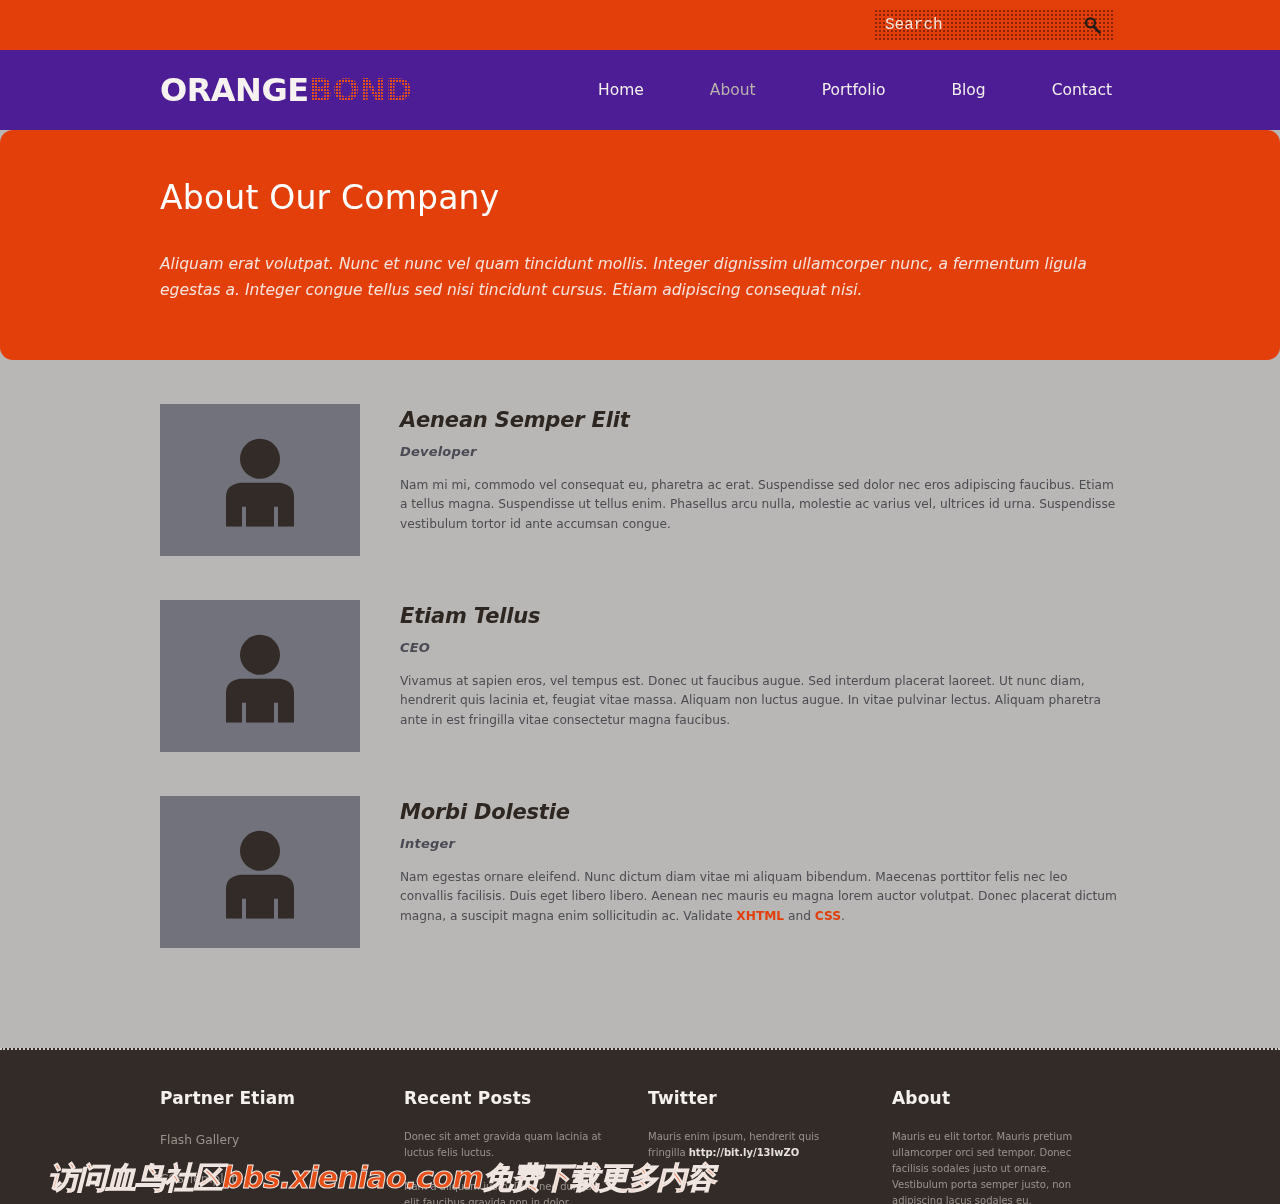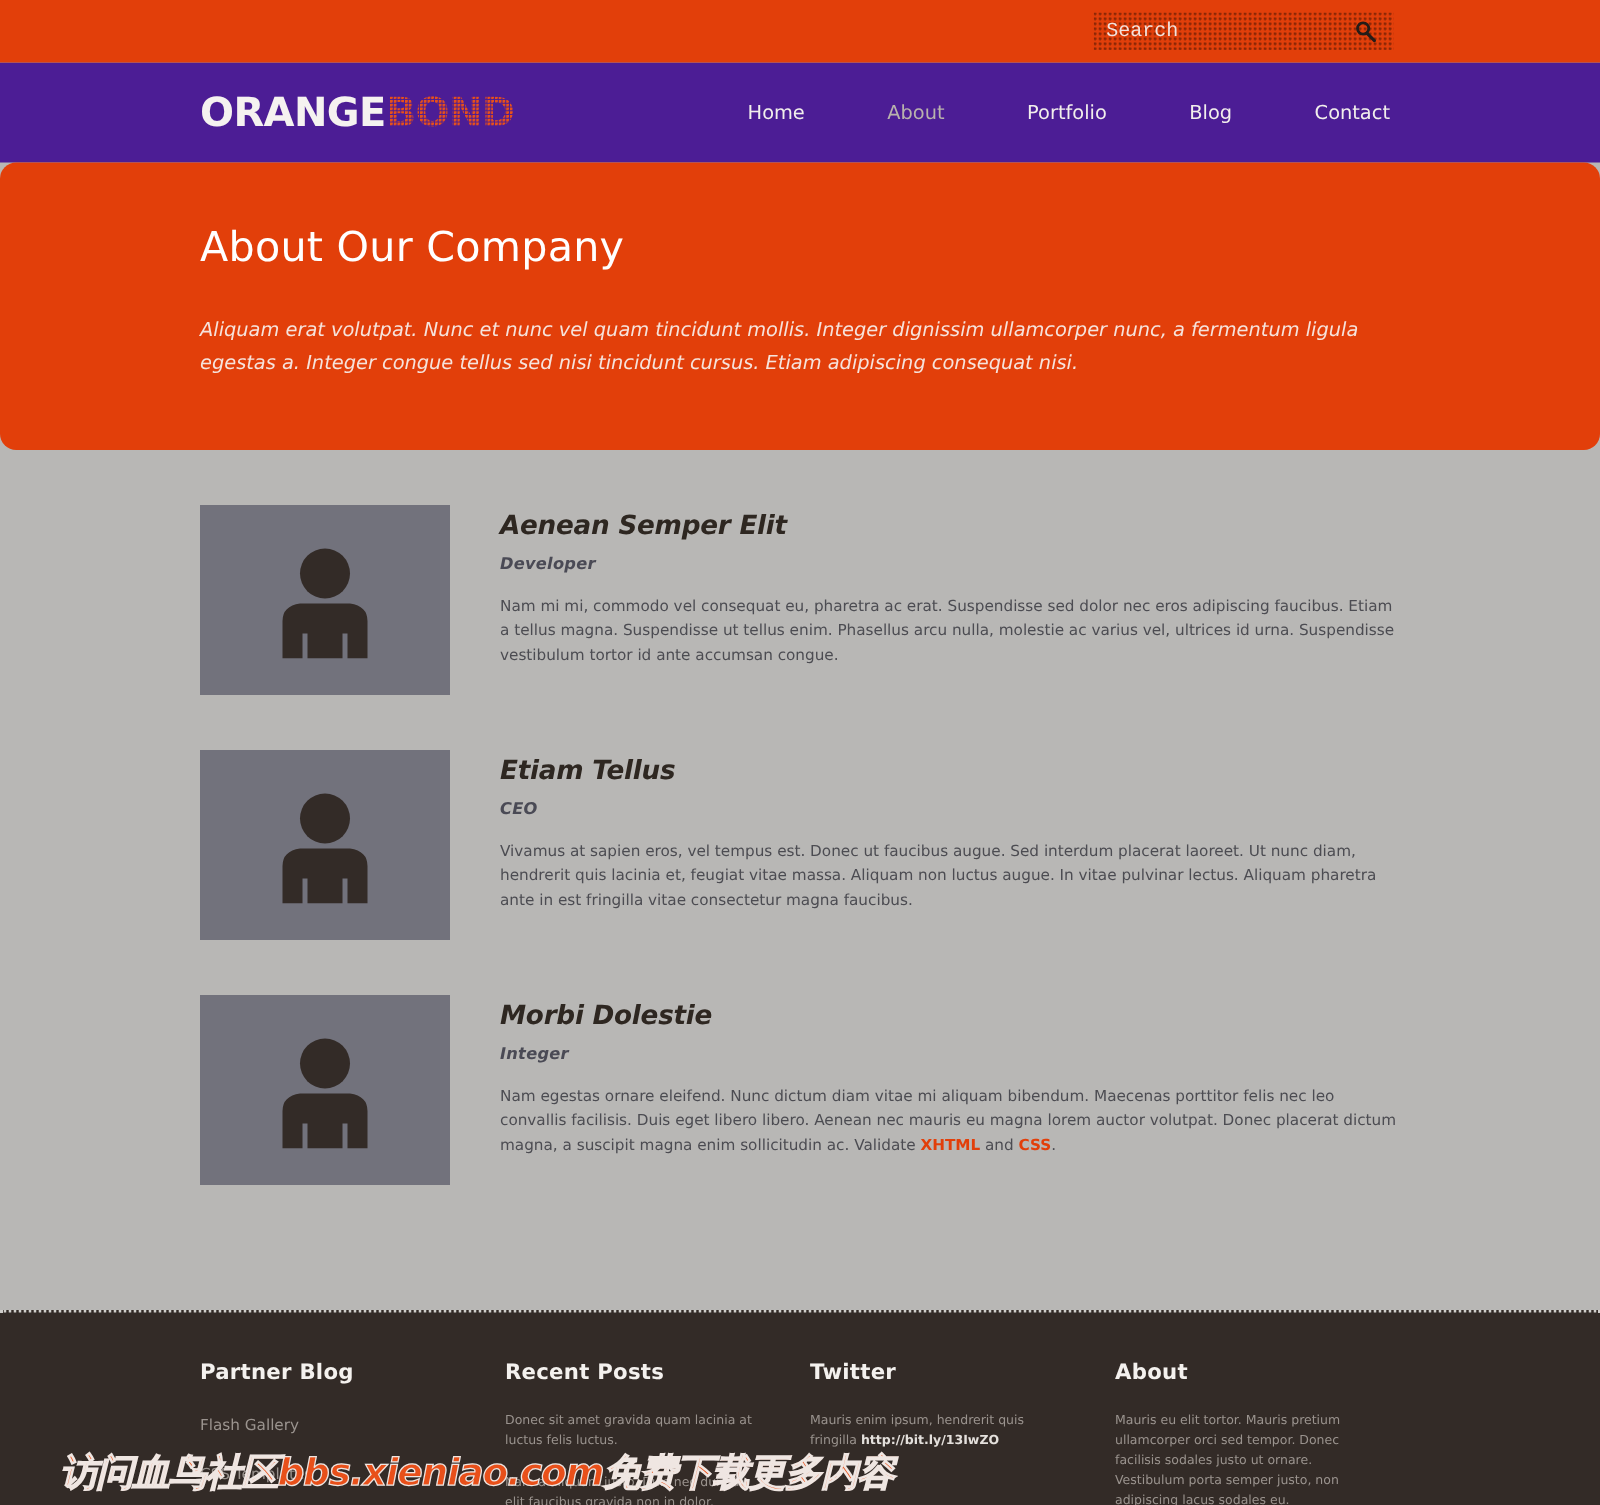--- a/index.html
+++ b/index.html
@@ -260,21 +260,21 @@
         <div class="bio"><span>Nam egestas ornare eleifend. Nunc dictum diam vitae mi aliquam bibendum. Maecenas porttitor felis nec leo convallis facilisis. Duis eget libero libero. Aenean nec mauris eu magna lorem auctor volutpat. Donec placerat dictum magna, a suscipit magna enim sollicitudin ac. Validate </span><a href="#">XHTML</a><span> and </span><a href="#">CSS</a><span>.</span></div>
       </div>
     </div>
 
   </main>
 
   <footer class="footer">
     <div class="fcols">
 
       <div class="fcol">
-        <h3>Partner Blog</h3>
+        <h3>Partner Etiam</h3>
         <ul>
           <li><a href="#">Flash Gallery</a></li>
           <li><a href="#">CSS Templates</a></li>
 
         </ul>
       </div>
 
       <div class="fcol">
         <h3>Recent Posts</h3>
         <p>Donec sit amet gravida quam lacinia at luctus felis luctus.</p>

